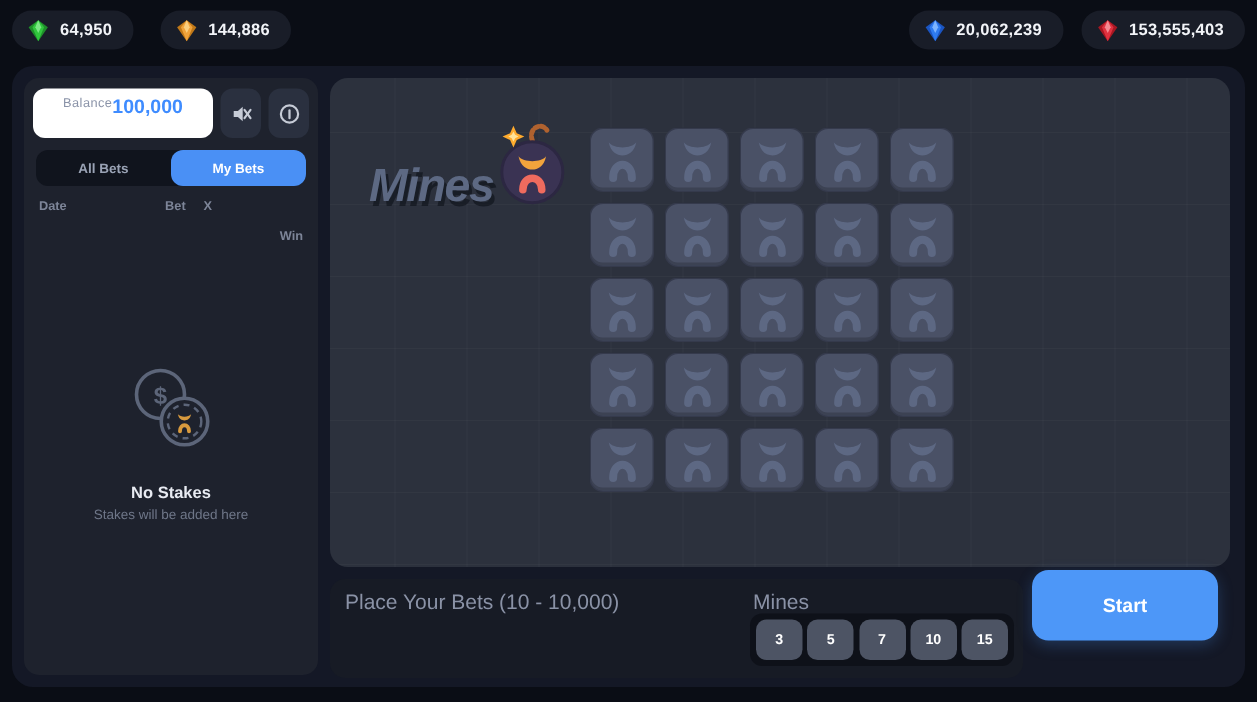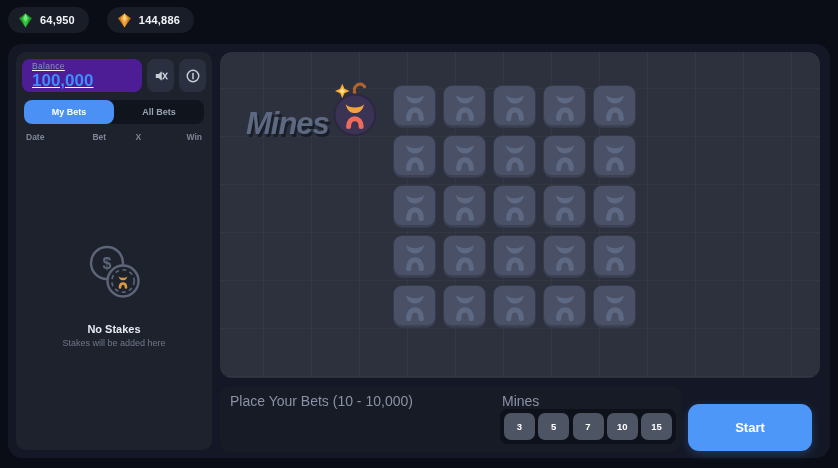--- a/index.html
+++ b/index.html
@@ -34,45 +34,45 @@
 
   
   .sidebar {
     position:absolute; left:8px; top:8px; width:196px; height:398px;
     background:#1e222d; border-radius:10px; overflow:hidden;
   }
   .balance-row {
     display:flex; gap:5px; margin:7px 6px 0 6px; height:33px;
   }
   .balance-card {
-    flex:1; background:#4c1d95; border-radius:8px; padding:4px 10px;
-    display:flex; flex-direction:column; justify-content:center;text-decoration:underline;
+    flex:1; background:#ffffff; border-radius:8px; padding:4px 10px;
+    display:flex; flex-direction:row; justify-content:center;text-decoration:underline;
   }
   .balance-label { font-size:8.5px; color:#8a93a8; letter-spacing:.3px; }
-  .balance-value { font-size:17px; font-weight:bold; color:#3f8cff; }
+  .balance-value { font-size:13px; font-weight:bold; color:#3f8cff; }
   .icon-btn {
     width:27px; background:#2a303f; border:none; border-radius:8px;
     display:flex; align-items:center; justify-content:center; cursor:pointer;
   }
   .tabs {
     margin:8px 8px 0 8px; height:24px; background:#10141d; border-radius:8px;
     display:flex;
   }
   .tab {
     flex:1; border:none; background:transparent; border-radius:8px;
     font-size:9px; font-weight:bold; color:#9aa3b5; cursor:pointer;
     font-family:"Liberation Sans", sans-serif;
   }
   .tab.active { background:#4a90f5; color:#fff; }
   .bets-header { display:flex; margin:8px 10px 0 10px; }
   .bets-header span { font-size:8.5px; font-weight:bold; color:#7d8598; }
   .bh-date { flex:1; text-align:left; }
-  .bh-bet  { flex:1; text-align:center; }
+  .bh-bet  { flex:1; text-align:right; }
   .bh-x    { flex:.6; text-align:center; }
-  .bh-win  { flex:1; text-align:right; }
+  .bh-win  { flex:1; text-align:right;margin-top:20px; }
   .empty-state {
     position:absolute; left:0; top:188px; width:100%;
     display:flex; flex-direction:column; align-items:center; gap:3px;
   }
   .empty-title { font-size:11px; font-weight:bold; color:#e8ebf2; margin-top:16px; }
   .empty-sub { font-size:9px; color:#6f7789;text-align:center; }
 
   
   .game-panel {
     position:absolute; left:212px; top:8px; width:600px; height:326px;
@@ -131,21 +131,21 @@
     position:absolute; left:280px; top:23px; width:176px; height:35px;
     background:#0e1119; border-radius:8px;
     display:flex; align-items:center; justify-content:space-between; padding:0 4px;
   }
   .mine-opt {
     border:none; border-radius:7px; background:#4d5464; color:#fff;
     font-size:9.5px; font-weight:bold; height:27px; width:31px; cursor:pointer;
     font-family:"Liberation Sans", sans-serif;
   }
   .start-btn {
-    position:absolute; left:680px; top:360px; width:124px; height:47px;
+    position:absolute; left:680px; top:336px; width:124px; height:47px;
     background:#4d97f8; border:none; border-radius:11px;
     color:#fff; font-size:13px; font-weight:bold; cursor:pointer;
     font-family:"Liberation Sans", sans-serif;
     box-shadow:0 3px 10px rgba(77,151,248,.25);
   }
 </style>
 </head>
 <body>
 
 <div class="topbar">
@@ -158,20 +158,38 @@
       </svg>
       <span class="val">64,950</span>
     </div>
     <div class="pill">
       <svg class="gem" viewBox="0 0 14 14">
         <polygon points="7,0.5 13,4.8 7,13.5 1,4.8" fill="#c07818"></polygon>
         <polygon points="7,0.5 10.6,4.8 7,13.5 3.4,4.8" fill="#f0a23a"></polygon>
         <polygon points="7,0.5 8.8,4.8 7,8.4 5.2,4.8" fill="#fbcf7e"></polygon>
       </svg>
       <span class="val">144,886</span>
+    </div>
+  </div>
+  <div class="pill-group right">
+    <div class="pill">
+      <svg class="gem" viewBox="0 0 14 14">
+        <polygon points="7,0.5 13,4.8 7,13.5 1,4.8" fill="#1b55c2"></polygon>
+        <polygon points="7,0.5 10.6,4.8 7,13.5 3.4,4.8" fill="#2e7bf0"></polygon>
+        <polygon points="7,0.5 8.8,4.8 7,8.4 5.2,4.8" fill="#7db4ff"></polygon>
+      </svg>
+      <span class="val">20,062,239</span>
+    </div>
+    <div class="pill">
+      <svg class="gem" viewBox="0 0 14 14">
+        <polygon points="7,0.5 13,4.8 7,13.5 1,4.8" fill="#a81722"></polygon>
+        <polygon points="7,0.5 10.6,4.8 7,13.5 3.4,4.8" fill="#e0313f"></polygon>
+        <polygon points="7,0.5 8.8,4.8 7,8.4 5.2,4.8" fill="#f58a92"></polygon>
+      </svg>
+      <span class="val">153,555,403</span>
     </div>
   </div>
 </div>
 
 <div class="container">
 
   <div class="sidebar">
     <div class="balance-row">
       <div class="balance-card">
         <span class="balance-label">Balance</span>
@@ -186,22 +204,22 @@
       </button>
       <button class="icon-btn">
         <svg width="16" height="16" viewBox="0 0 20 20">
           <circle cx="10" cy="10" r="7.2" fill="none" stroke="#c6cbd6" stroke-width="1.8"></circle>
           <line x1="10" y1="7" x2="10" y2="13.5" stroke="#c6cbd6" stroke-width="1.9" stroke-linecap="round"></line>
         </svg>
       </button>
     </div>
 
     <div class="tabs">
+      <button class="tab">All Bets</button>
       <button class="tab active">My Bets</button>
-      <button class="tab">All Bets</button>
     </div>
 
     <div class="bets-header">
       <span class="bh-date">Date</span>
       <span class="bh-bet">Bet</span>
       <span class="bh-x">X</span>
       <span class="bh-win">Win</span>
     </div>
 
     <div class="empty-state">

